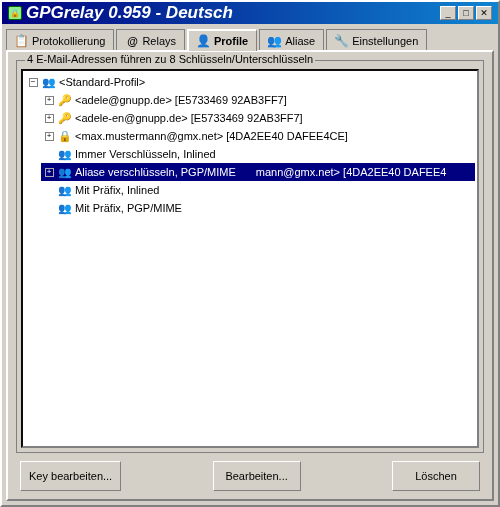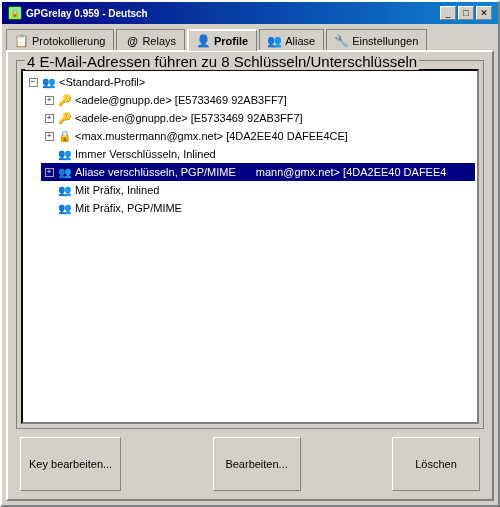--- a/index.html
+++ b/index.html
@@ -42,23 +42,24 @@
       background: #90ee90;
       border: 1px solid #006600;
       border-radius: 2px;
       display: flex;
       align-items: center;
       justify-content: center;
       font-size: 8px;
       color: #006600;
     }
     .title-text {
-      font-size: 10px;
+      font-size: 17px;
       font-weight: bold;
       color: white;
+      font-style: italic;
     }
     .title-buttons {
       display: flex;
       gap: 2px;
     }
     .title-btn {
       width: 16px;
       height: 14px;
       background: #d4d0c8;
       border: 1px solid #808080;
@@ -125,21 +126,21 @@
       flex-direction: column;
       padding: 4px;
       position: relative;
     }
     .group-label {
       position: absolute;
       top: -8px;
       left: 8px;
       background: #d4d0c8;
       padding: 0 2px;
-      font-size: 15px;
+      font-size: 11px;
     }
     .tree-area {
       flex: 1;
       background: white;
       border: 2px inset #808080;
       border-top-color: #606060;
       border-left-color: #606060;
       overflow: auto;
       padding: 2px;
       margin-top: 4px;
@@ -195,21 +196,21 @@
     .indent-1 { margin-left: 16px; }
     .button-row {
       display: flex;
       justify-content: space-between;
       margin-top: 8px;
       padding: 0 4px;
       flex-shrink: 0;
     }
     .win-btn {
       min-width: 88px;
-      padding: 20px 8px;
+      padding: 8px 8px;
       background: #d4d0c8;
       border: 1px solid #808080;
       border-top-color: #ffffff;
       border-left-color: #ffffff;
       cursor: pointer;
       font-size: 11px;
       font-family: 'Tahoma', 'Arial', sans-serif;
     }
   </style>
 </head>

